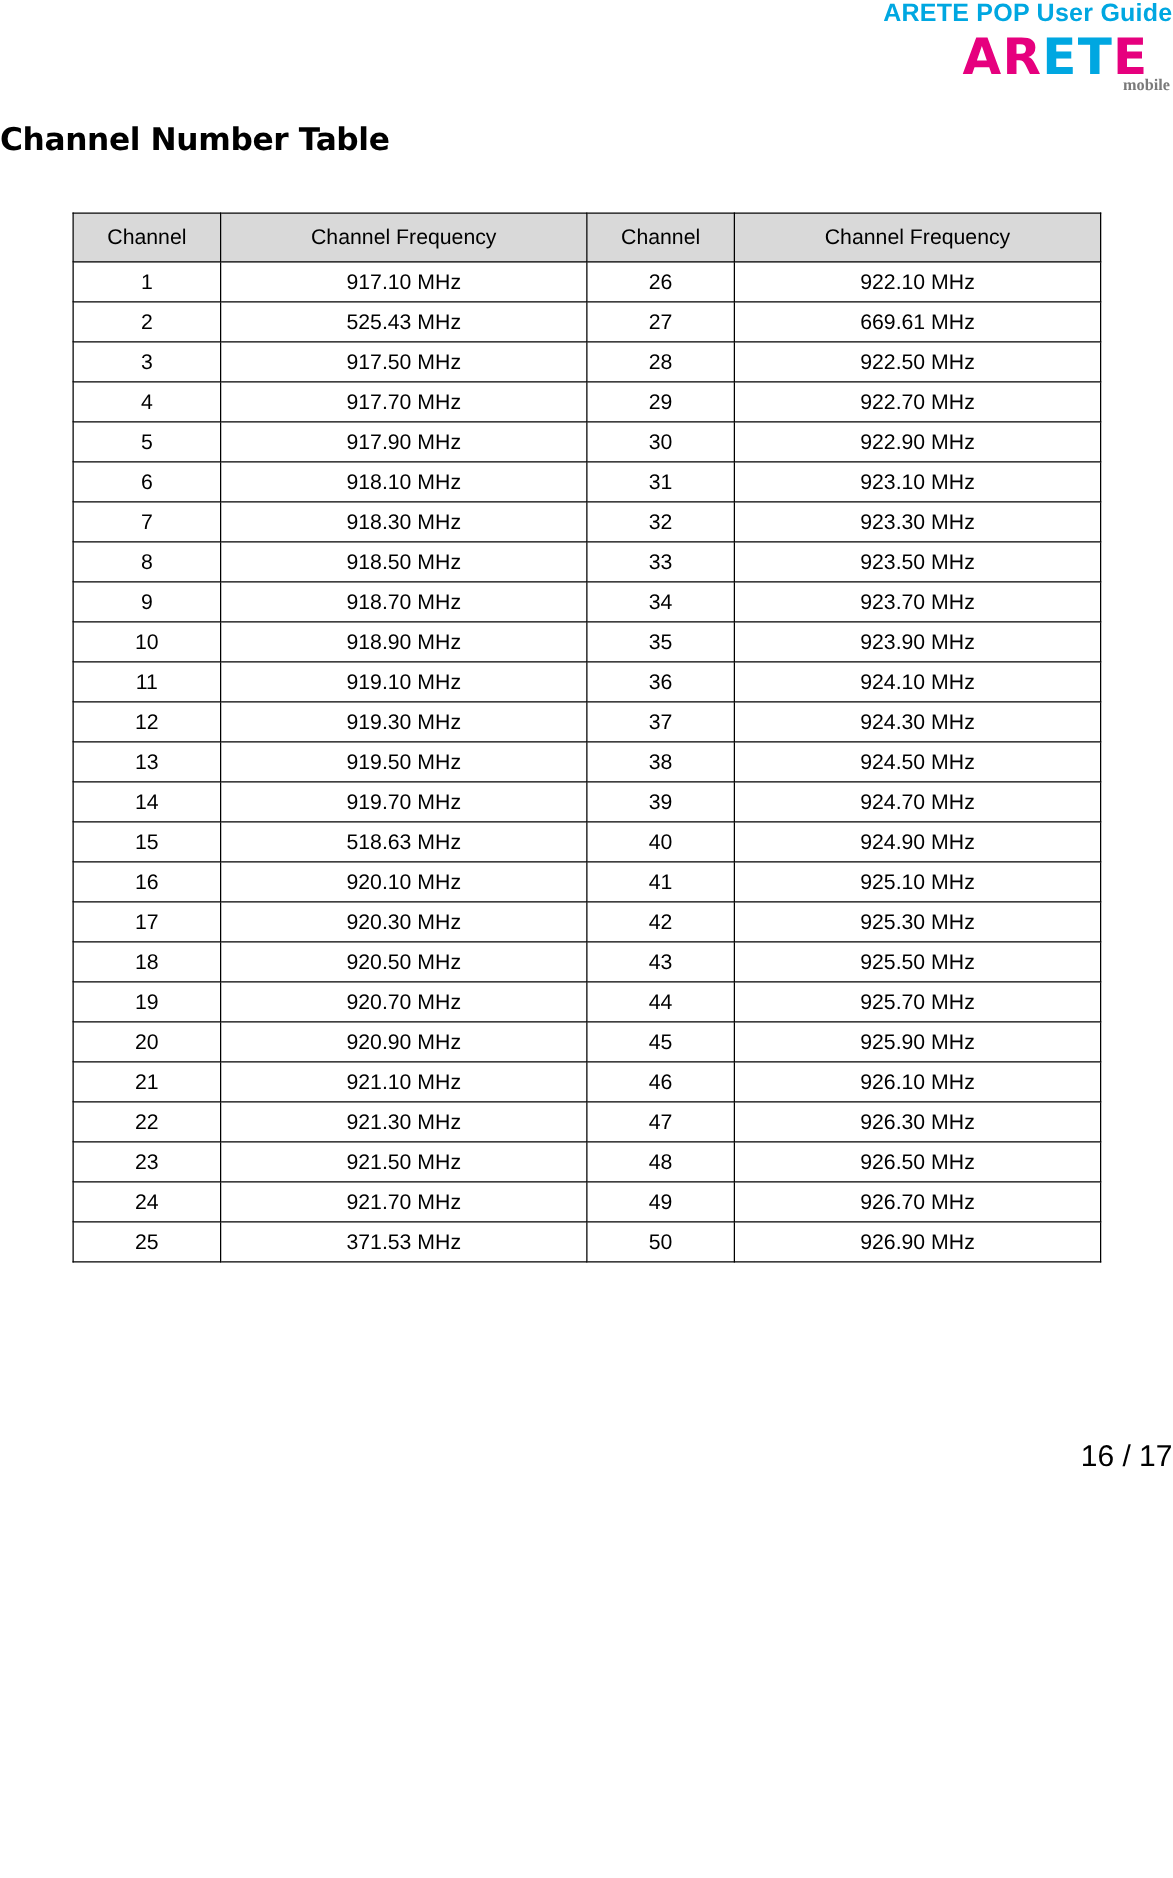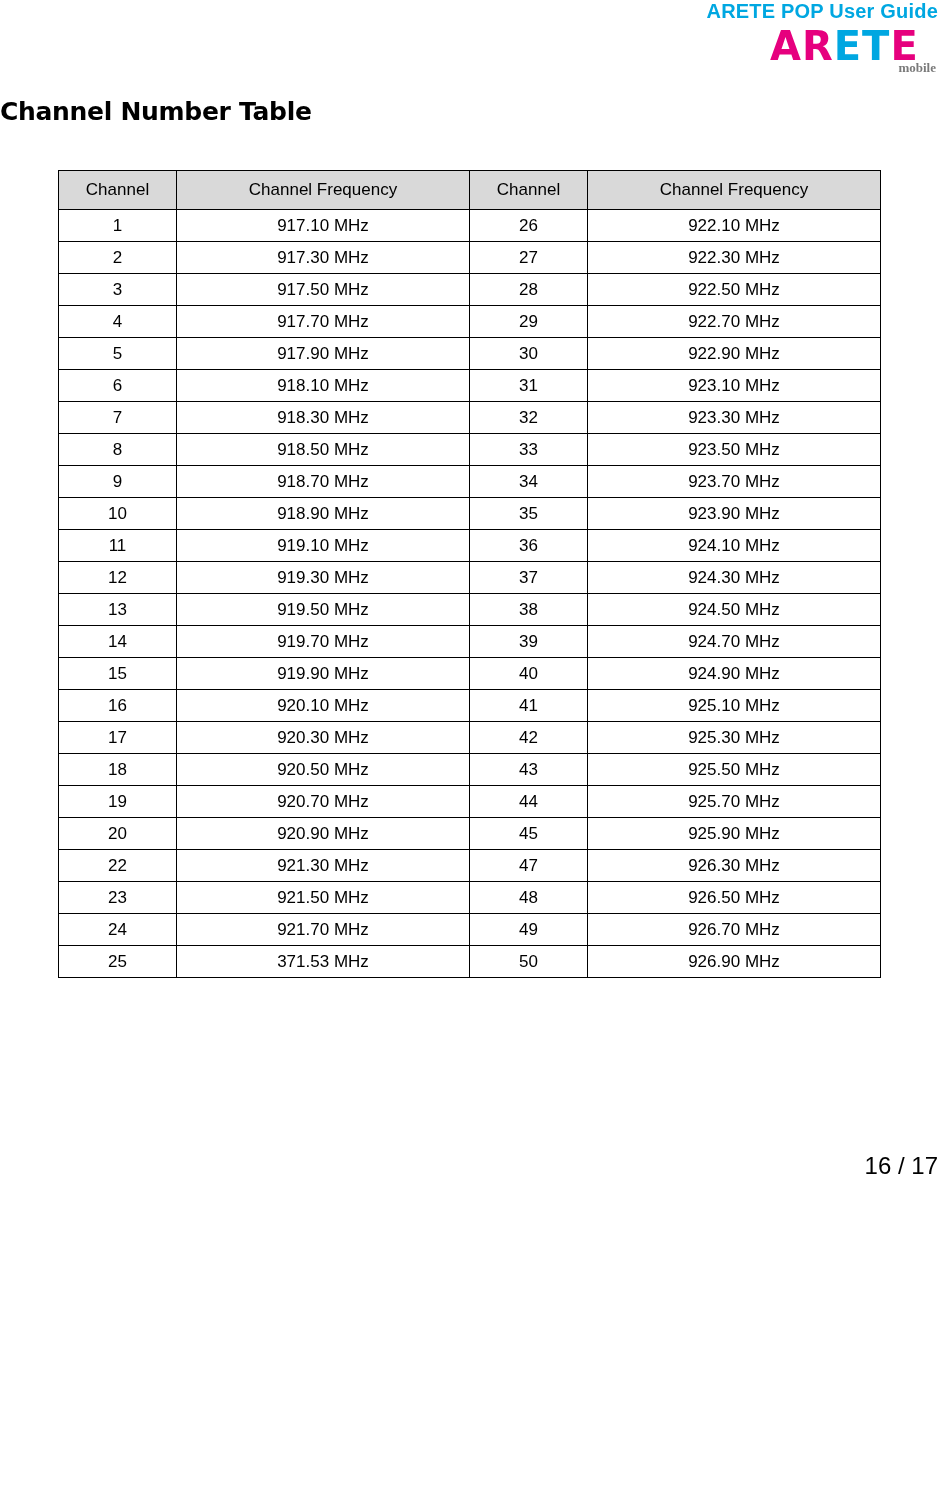--- a/index.html
+++ b/index.html
@@ -164,23 +164,23 @@
       </thead>
       <tbody id="table-body">
           <tr>
             <td>1</td>
             <td>917.10 MHz</td>
             <td>26</td>
             <td>922.10 MHz</td>
           </tr>
           <tr>
             <td>2</td>
-            <td>917.30 MHz</td>
+            <td>525.43 MHz</td>
             <td>27</td>
-            <td>922.30 MHz</td>
+            <td>669.61 MHz</td>
           </tr>
           <tr>
             <td>3</td>
             <td>917.50 MHz</td>
             <td>28</td>
             <td>922.50 MHz</td>
           </tr>
           <tr>
             <td>4</td>
             <td>917.70 MHz</td>
@@ -242,21 +242,21 @@
             <td>924.50 MHz</td>
           </tr>
           <tr>
             <td>14</td>
             <td>919.70 MHz</td>
             <td>39</td>
             <td>924.70 MHz</td>
           </tr>
           <tr>
             <td>15</td>
-            <td>919.90 MHz</td>
+            <td>518.63 MHz</td>
             <td>40</td>
             <td>924.90 MHz</td>
           </tr>
           <tr>
             <td>16</td>
             <td>920.10 MHz</td>
             <td>41</td>
             <td>925.10 MHz</td>
           </tr>
           <tr>
@@ -277,20 +277,26 @@
             <td>44</td>
             <td>925.70 MHz</td>
           </tr>
           <tr>
             <td>20</td>
             <td>920.90 MHz</td>
             <td>45</td>
             <td>925.90 MHz</td>
           </tr>
           <tr>
+            <td>21</td>
+            <td>921.10 MHz</td>
+            <td>46</td>
+            <td>926.10 MHz</td>
+          </tr>
+          <tr>
             <td>22</td>
             <td>921.30 MHz</td>
             <td>47</td>
             <td>926.30 MHz</td>
           </tr>
           <tr>
             <td>23</td>
             <td>921.50 MHz</td>
             <td>48</td>
             <td>926.50 MHz</td>

